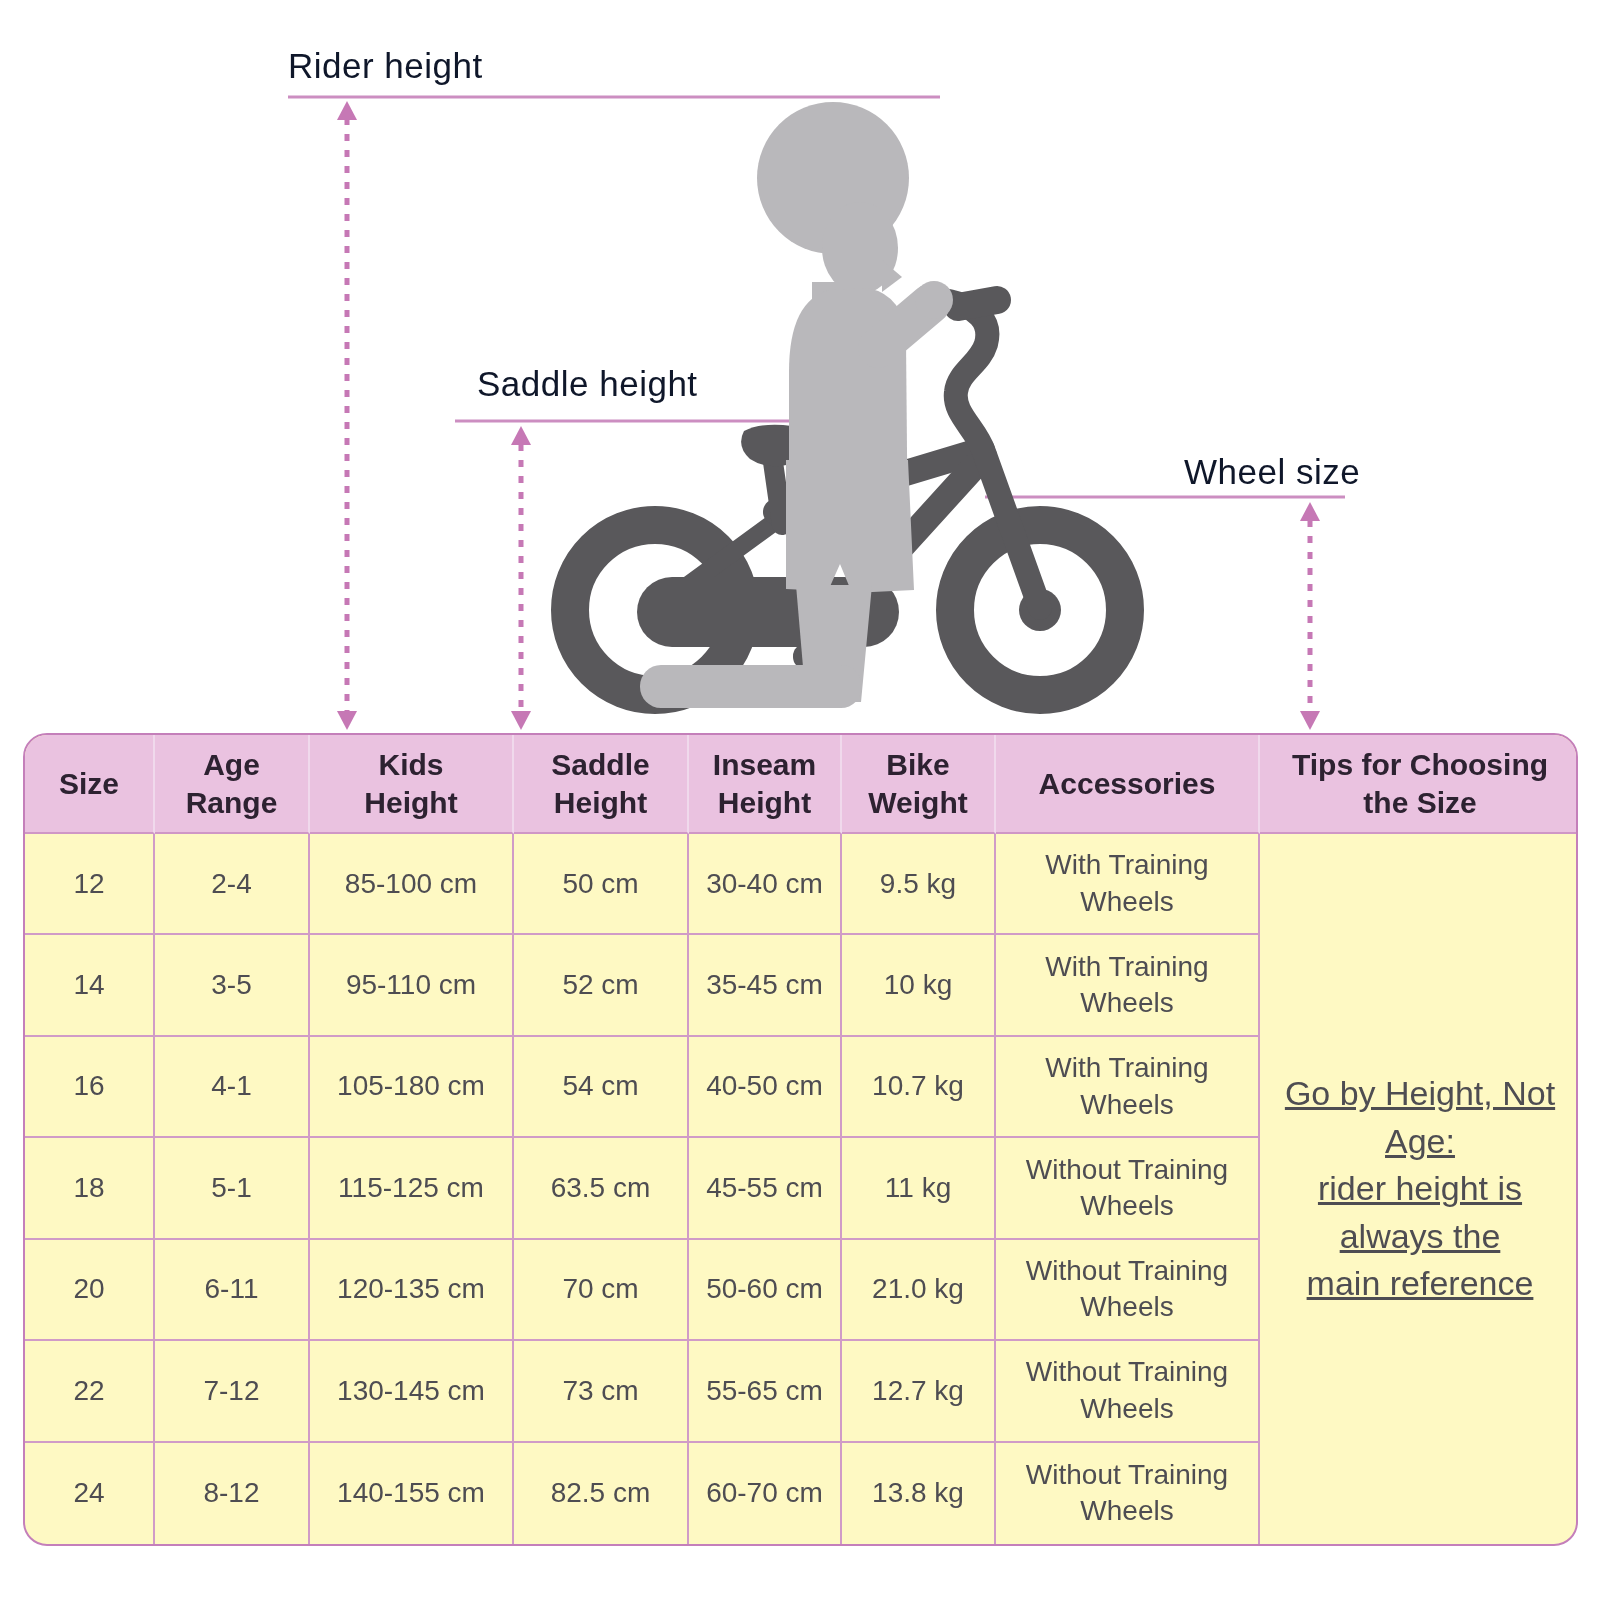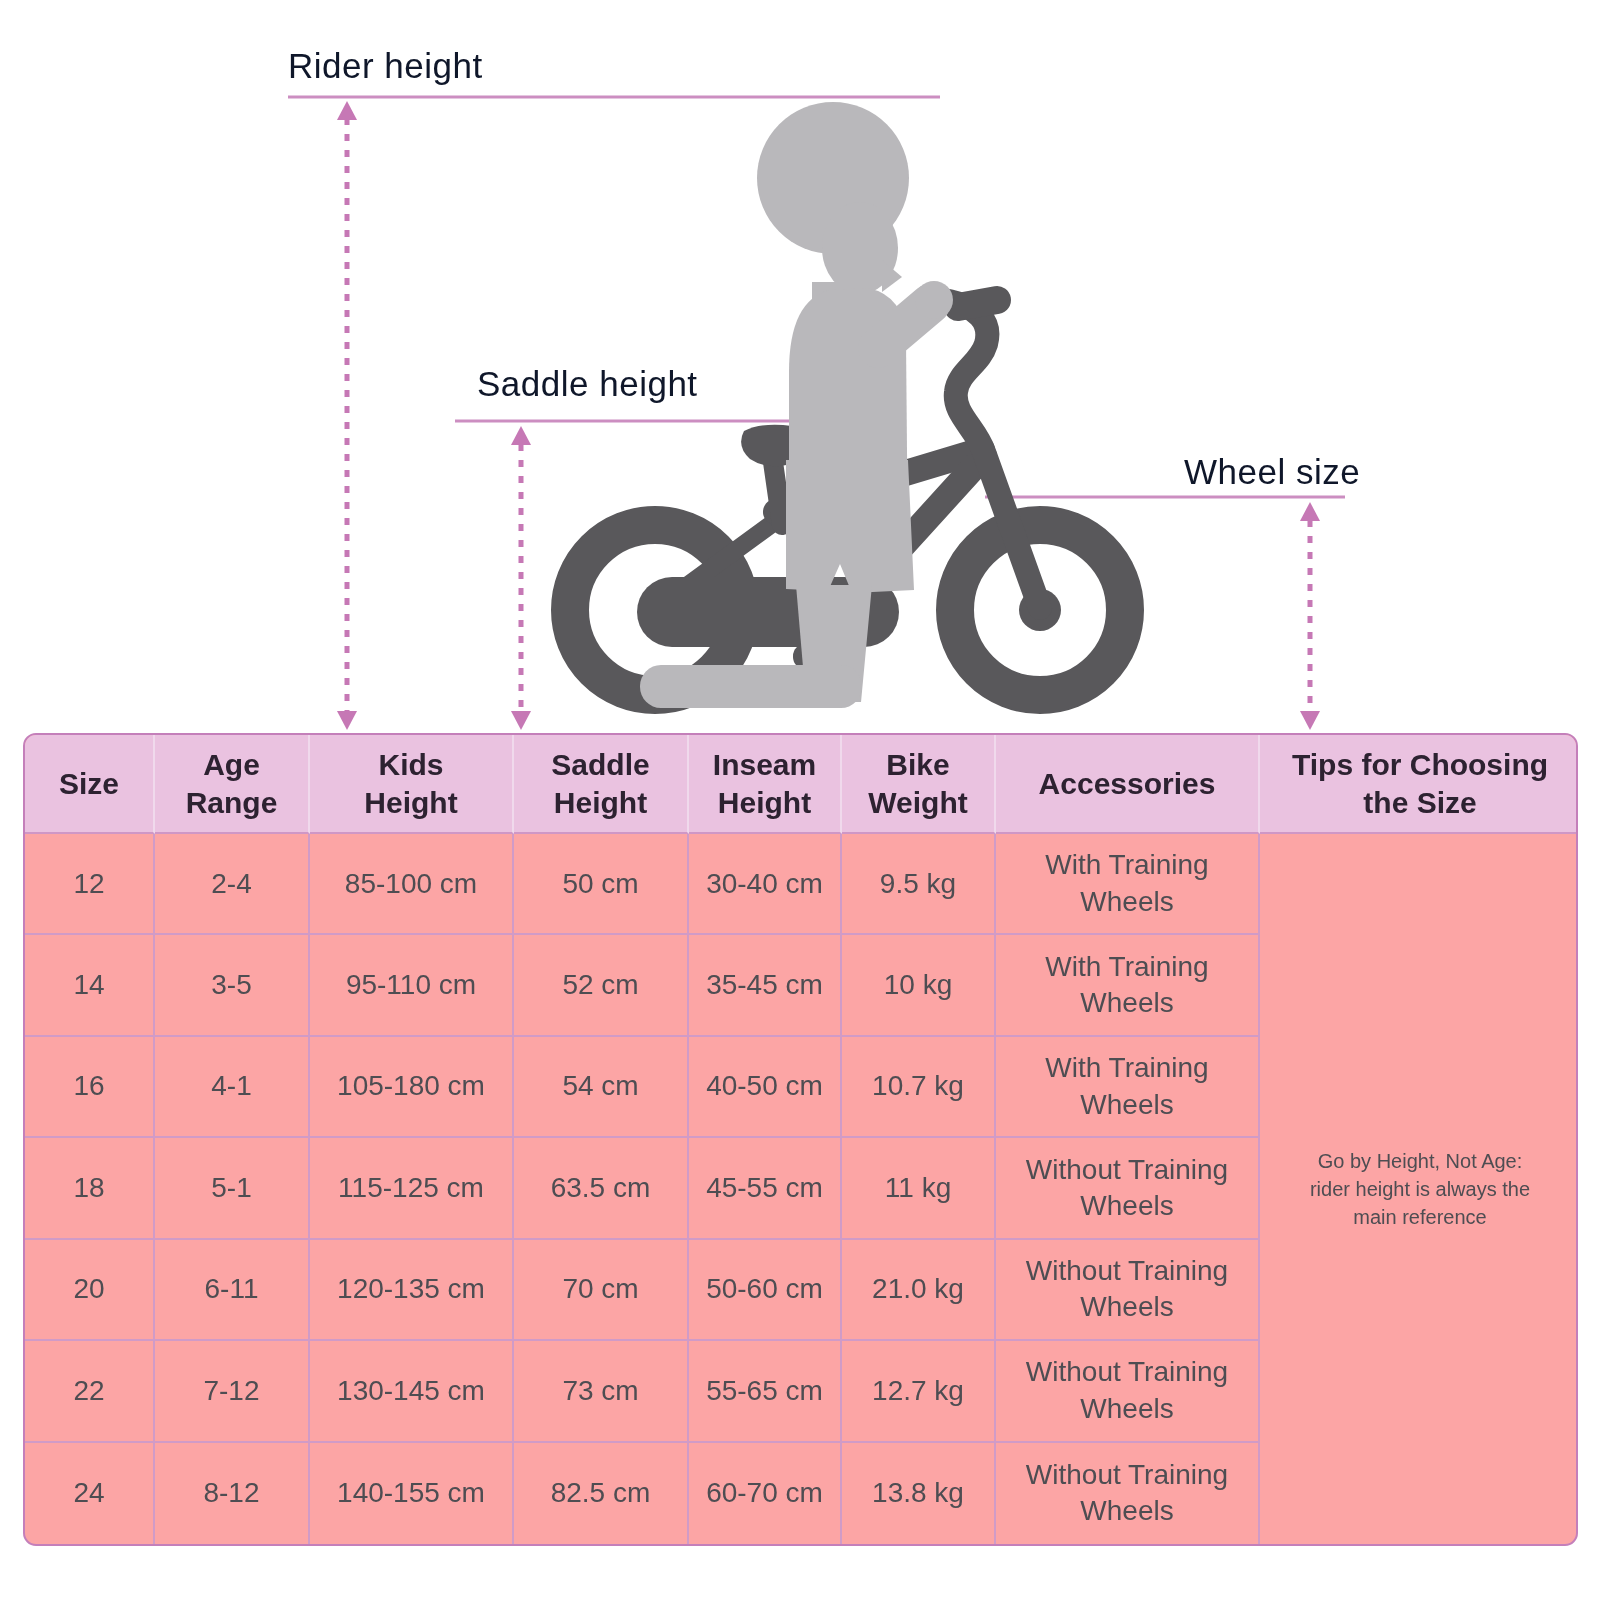--- a/index.html
+++ b/index.html
@@ -21,23 +21,23 @@
   #saddle-label { left: 477px;  top: 364px; }
   #wheel-label  { left: 1184px; top: 452px; }
 
   #diagram-svg { position: absolute; left: 0; top: 0; }
 
   .table-wrap {
     position: absolute;
     left: 23px; top: 733px;
     width: 1555px; height: 813px;
     border: 2px solid #c47fba;
-    border-radius: 13px;
+    border-radius: 24px;
     overflow: hidden;
-    background: #fca5a5;
+    background: #fef9c3;
     box-sizing: border-box;
   }
   table {
     width: 100%; height: 100%;
     border-collapse: separate;
     border-spacing: 0;
     table-layout: fixed;
   }
   th {
     background: #eac2e0;
@@ -63,23 +63,24 @@
     white-space: pre-line;
     text-align: center;
     vertical-align: middle;
     padding: 0 6px;
   }
   tbody tr { height: 86px; }
   tbody tr:last-child td { border-bottom: none; }
   td.tips-cell {
     border-right: none;
     border-bottom: none;
-    font-size: 20px;
+    font-size: 34px;
     line-height: 1.4;
     padding: 12px 14px;
+    text-decoration: underline;
   }
 </style>
 </head>
 <body>
 
 <svg id="diagram-svg" width="1600" height="736" viewBox="0 0 1600 736">
 
   <g>
     <line x1="288" y1="97" x2="940" y2="97" stroke="#cc8ec1" stroke-width="3"></line>
     <line x1="347" y1="118" x2="347" y2="712" stroke="#c678b5" stroke-width="5" stroke-dasharray="7 9"></line>

